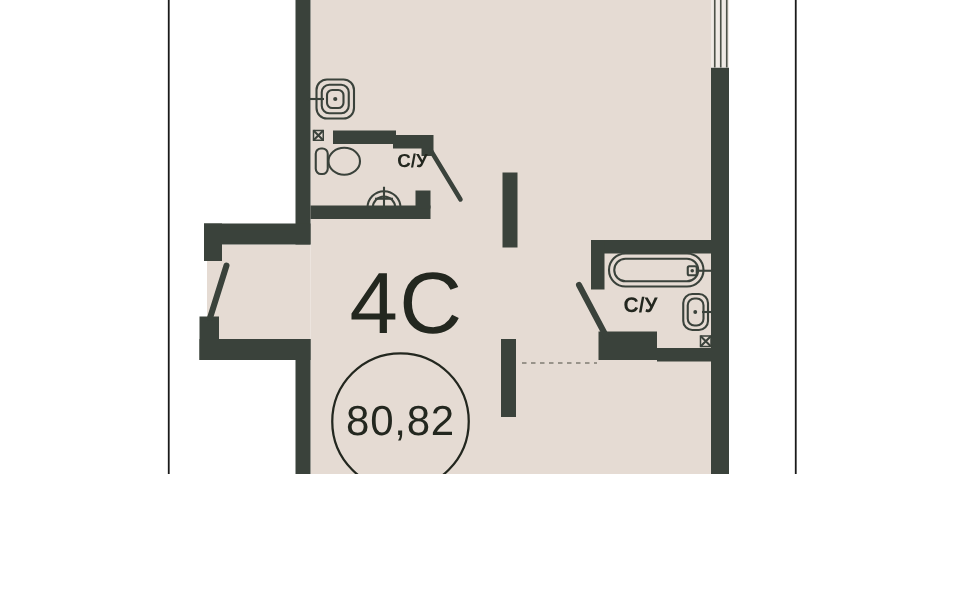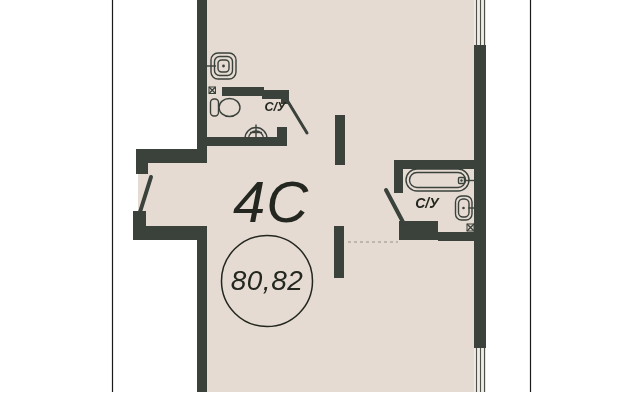--- a/index.html
+++ b/index.html
@@ -1,22 +1,21 @@
 <!DOCTYPE html>
 <html style="--background: #ffffff; --floor: #e5dbd3; --wall: #3a423b; --text: #23271f; --frame: #1a1a1a; --window_fill: #efeae5; --window_line: #4d5249; --dashed_line: #98938a;"><head>
 <meta charset="utf-8">
 <style>
   html,body{margin:0;padding:0;background:var(--background,#fff);}
   .stage{
     position:relative;
-    width:640px;height:392px;
+    width:640px;height:316px;
     background:var(--background,#fff);
     overflow:hidden;
     font-family:"Liberation Sans", sans-serif;
-    font-style:italic;
   }
   svg{display:block;}
   .wall{fill:var(--wall,#3a423b);}
   .floor{fill:var(--floor,#e5dbd3);}
   .fixture{fill:none;stroke:var(--wall,#3a423b);stroke-width:1.4;}
   .fixture-dot{fill:var(--wall,#3a423b);stroke:none;}
   .door{stroke:var(--wall,#3a423b);stroke-linecap:round;fill:none;}
   .frame-line{stroke:var(--frame,#1a1a1a);stroke-width:1.2;}
   .window-fill{fill:var(--window_fill,#efeae5);}
   .window-line{stroke:var(--window_line,#4d5249);stroke-width:1.1;}

